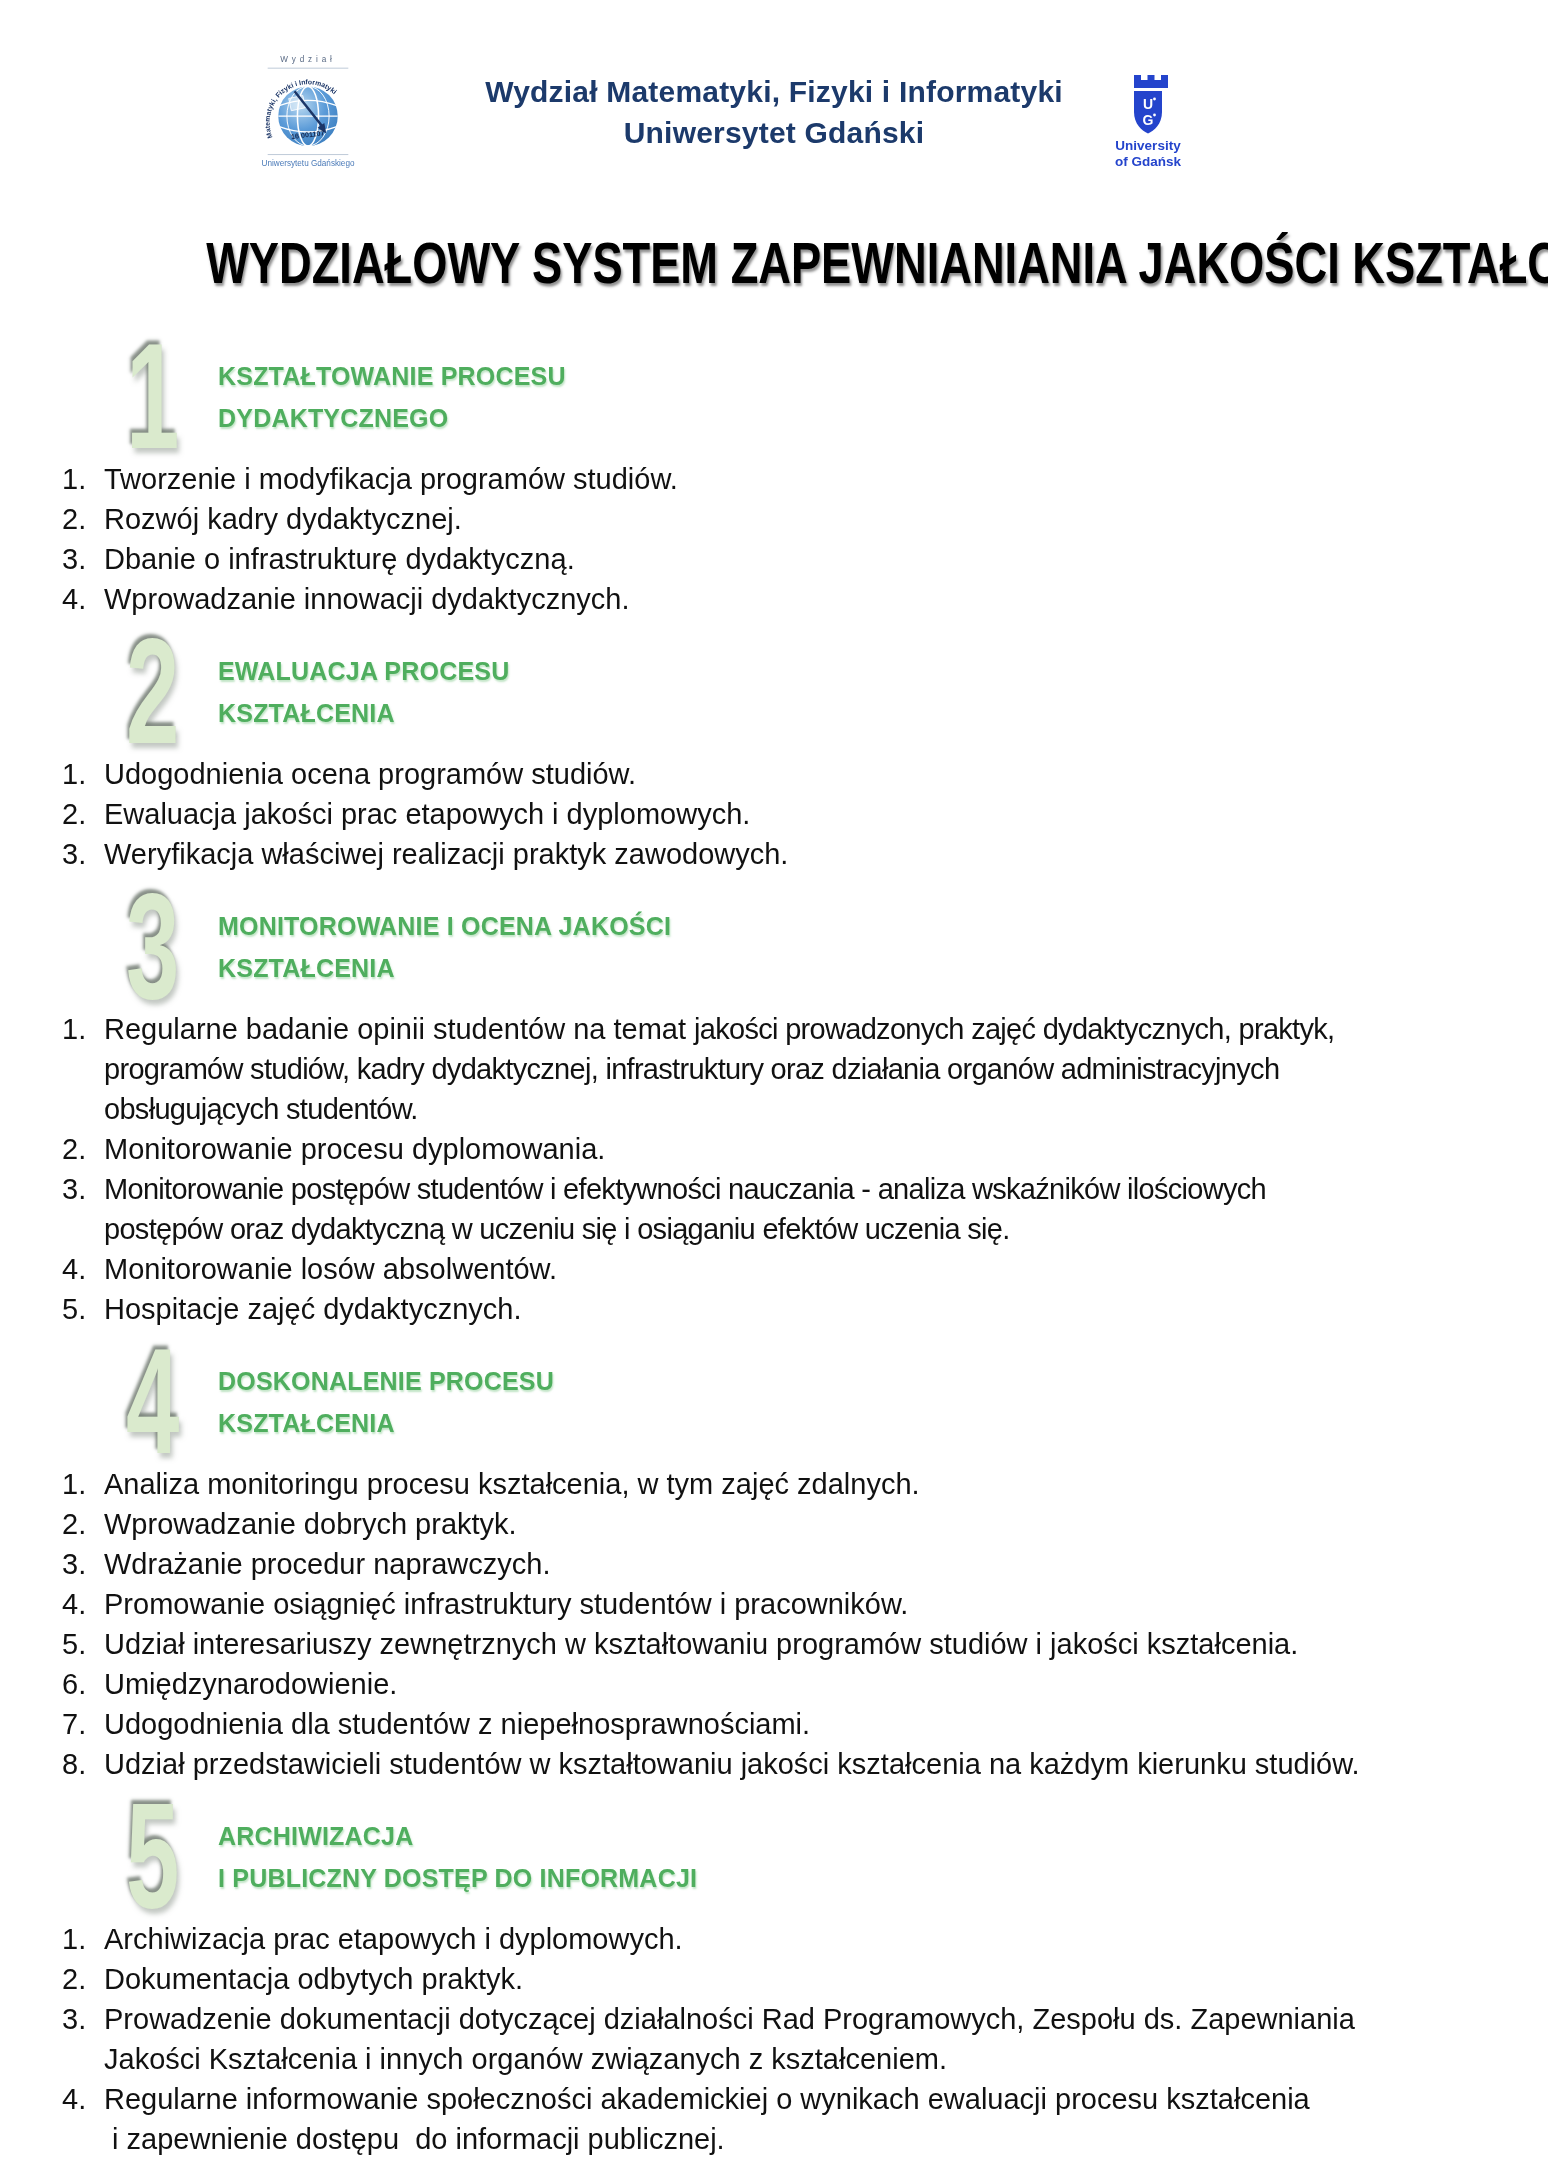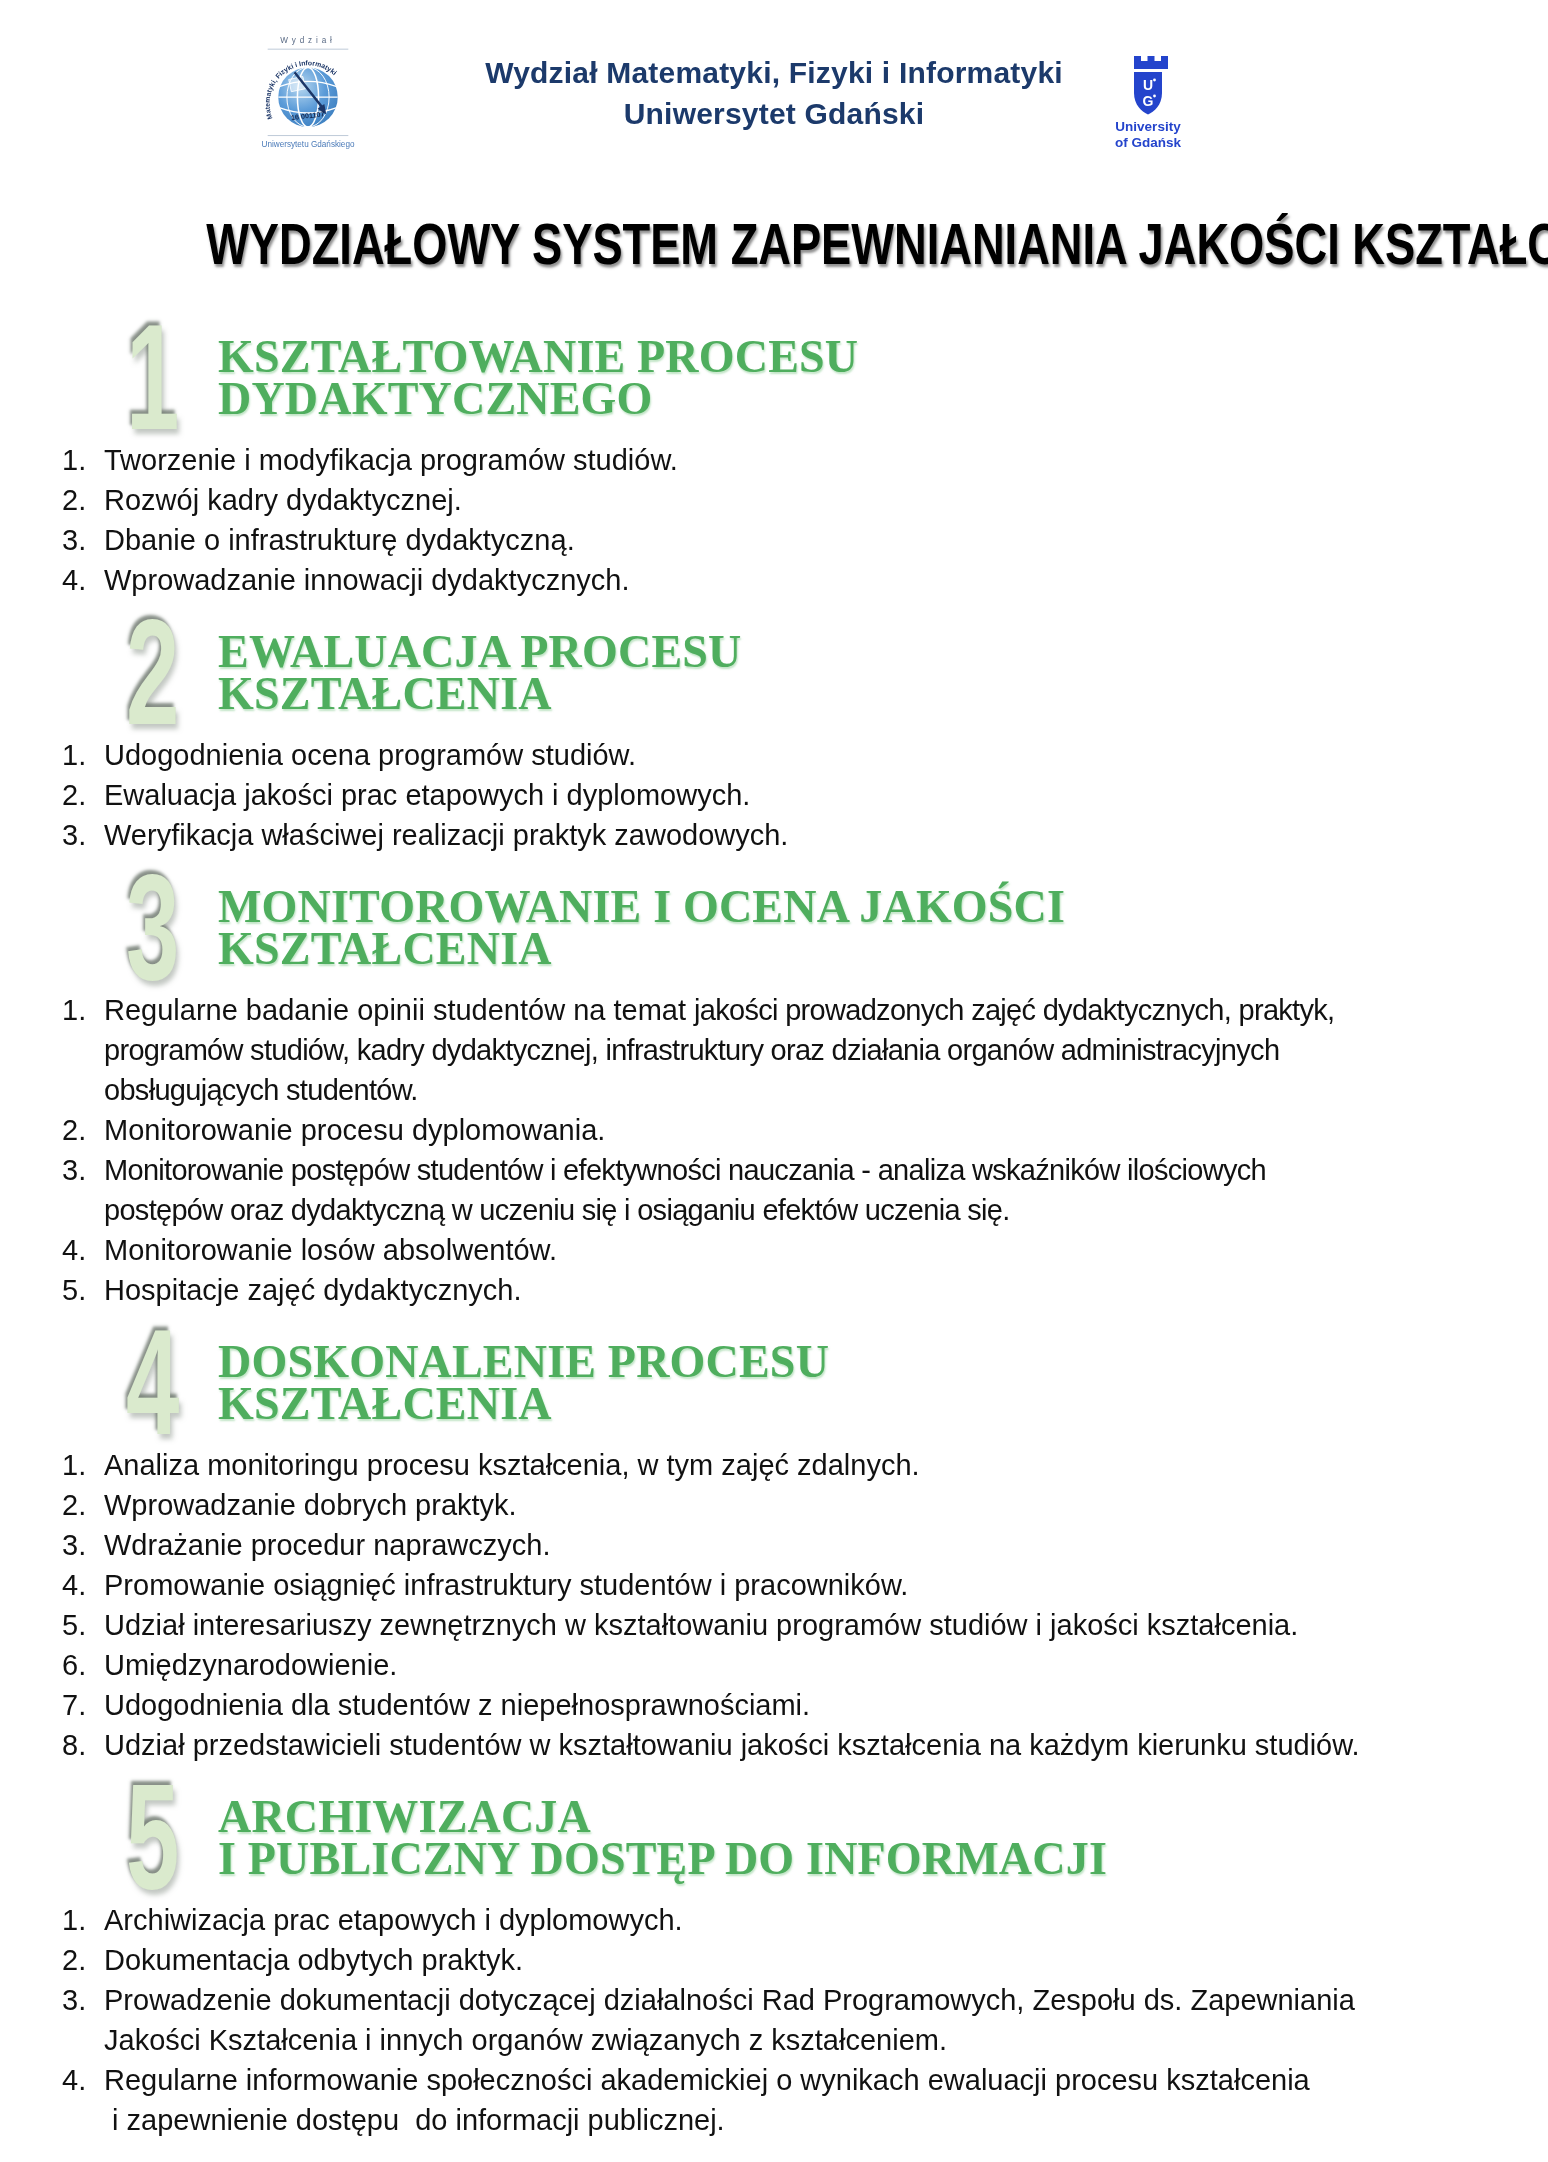--- a/index.html
+++ b/index.html
@@ -12,21 +12,21 @@
   *{box-sizing:border-box;}
   html,body{margin:0;padding:0;}
   body{
     width:1548px;height:2162px;background:#ffffff;
     font-family:"Liberation Sans", sans-serif;color:var(--text-black);
     overflow:hidden;
   }
   .page{position:relative;width:1548px;height:2162px;}
 
   
-  .hdr{position:relative;height:152px;}
+  .hdr{position:relative;height:152px;margin-top:19px;}
   .faculty-logo{position:absolute;left:260px;top:28px;}
   .hdr-text{
     position:absolute;left:0;right:0;top:52px;text-align:center;
     color:var(--navy);font-weight:bold;font-size:30px;line-height:41px;letter-spacing:.2px;
   }
   .university-logo{position:absolute;left:1108px;top:52px;}
 
   
   .title{margin:58px 0 0;text-align:center;}
   .title .stretch{
@@ -41,24 +41,23 @@
   .section{margin-top:14px;}
   .sec-head{display:flex;align-items:center;margin-left:64px;margin-bottom:4px;}
   .sec-numbox{width:78px;flex:none;overflow:visible;}
   .sec-num{
     display:inline-block;font-size:150px;font-weight:bold;line-height:.78;
     color:var(--number-fill);
     transform:scaleX(.64);transform-origin:left center;
     text-shadow:-3px -4px 4px rgba(105,115,105,.8),4px 5px 6px rgba(135,145,135,.5);
   }
   .sec-title{
-    margin:0 0 0 14px;font-size:46px;line-height:42px;font-weight:bold;
+    margin:0 0 0 14px;font-size:25px;line-height:42px;font-weight:bold;
     color:var(--heading-green);letter-spacing:.2px;
     text-shadow:1px 2px 2px rgba(140,205,150,.55);
-    font-family:Liberation Serif, serif;
   }
   .sec-list{
     list-style:none;margin:2px 0 0;padding:0;counter-reset:li;
     font-size:29px;line-height:40px;max-width:1420px;
   }
   .sec-list li{counter-increment:li;position:relative;padding-left:42px;white-space:pre-wrap;}
   .sec-list li::before{content:counter(li) ".";position:absolute;left:0;top:0;}
   .seg-alt{letter-spacing:-.7px;}
 
   svg text{font-family:"Liberation Sans", sans-serif;}

